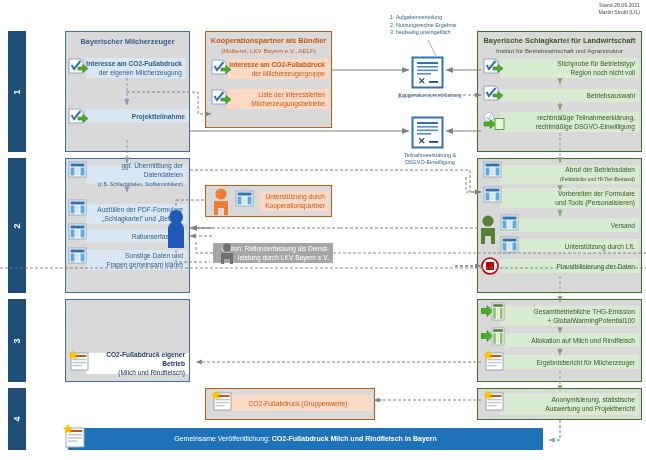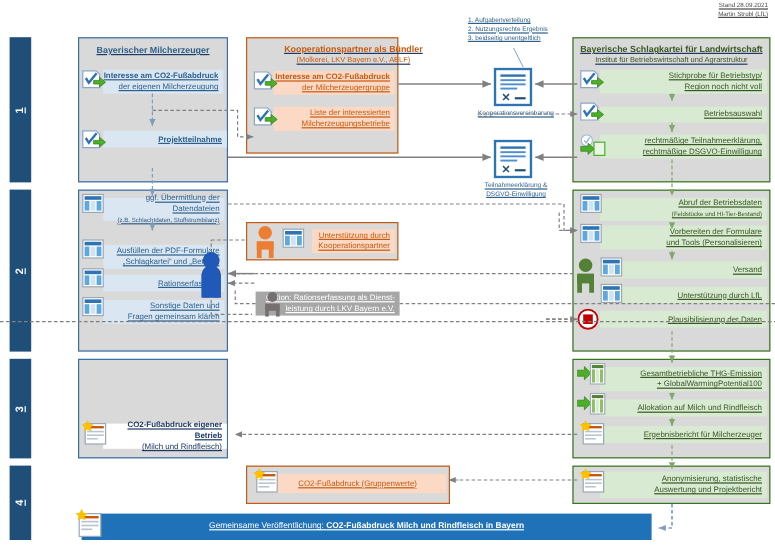--- a/index.html
+++ b/index.html
@@ -3,21 +3,21 @@
 <meta charset="utf-8">
 <style>
   html,body{margin:0;padding:0;}
   body{
     width:646px;height:460px;background:#ffffff;overflow:hidden;
     font-family:"Liberation Sans", sans-serif;
     position:relative;
     color:#1f3864;
   }
   .stage{position:absolute;left:0;top:0;width:646px;height:460px;}
-  .abs{position:absolute;box-sizing:border-box;text-decoration:underline;}
+  .abs{position:absolute;box-sizing:border-box;}
 
   
   .meta{right:6px;top:2px;text-align:right;font-size:5.2px;line-height:7px;color:#4a4a4a;}
 
   
   .rowbar{
     background:#1f4e79;color:#ffffff;
     display:flex;align-items:center;justify-content:center;
     font-size:9px;font-weight:bold;
     left:8px;width:18px;
@@ -103,21 +103,21 @@
         <span class="bold">Interesse am CO2-Fußabdruck</span><br>
         <span>der eigenen Milcherzeugung</span>
       </span>
     </div>
     <div class="abs task b" style="left:20px;top:77px;width:103px;height:14px;">
       <span class="txt bold">Projektteilnahme</span>
     </div>
   </div>
 
   <div class="abs panel orange" style="left:205px;top:31px;width:127px;height:97px;">
-    <div class="paneltitle" style="padding-top:4px;padding-left:26px;">
+    <div class="paneltitle" style="padding-top:4px;">
       <div class="t1">Kooperationspartner als Bündler</div>
       <div class="t2">(Molkerei, LKV Bayern e.V., AELF)</div>
     </div>
     <div class="abs task o" style="left:22px;top:27px;width:101px;height:20px;">
       <span class="txt">
         <span class="bold">Interesse am CO2-Fußabdruck</span><br>
         <span>der Milcherzeugergruppe</span>
       </span>
     </div>
     <div class="abs task o" style="left:22px;top:57px;width:101px;height:20px;">

